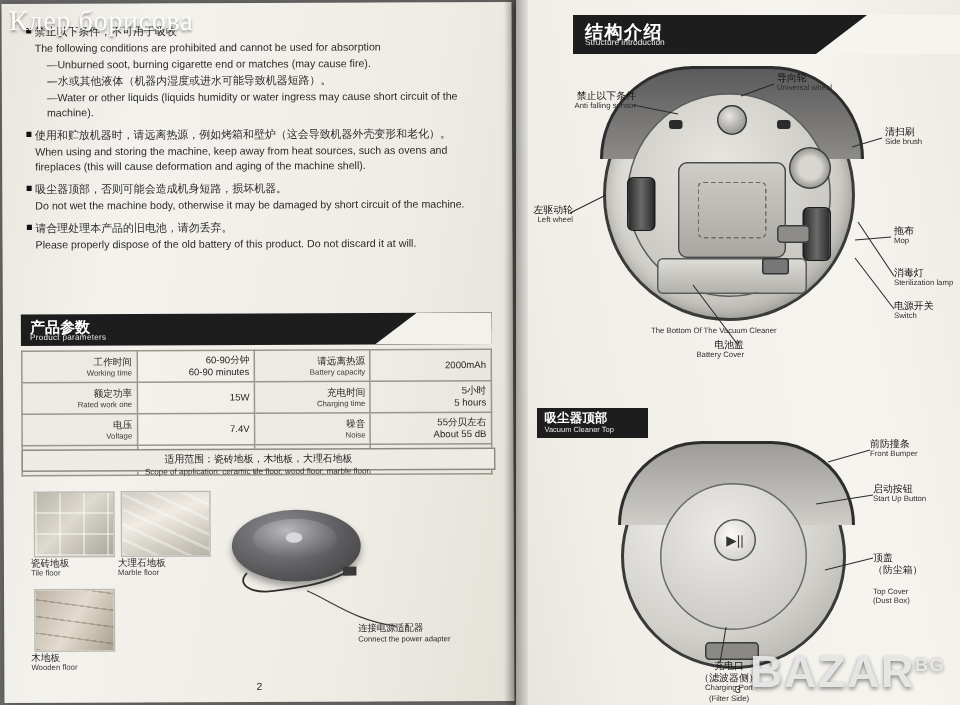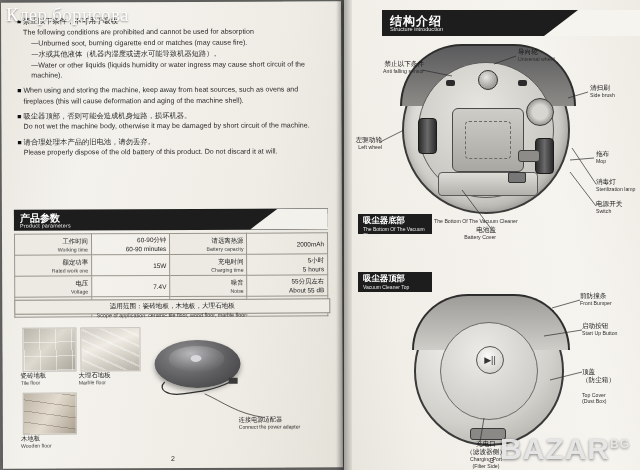--- a/index.html
+++ b/index.html
@@ -302,20 +302,21 @@
         <div class="cn">—水或其他液体（机器内湿度或进水可能导致机器短路）。</div>
         <div class="en">—Water or other liquids (liquids humidity or water ingress may cause short circuit of the machine).</div>
       </div>
     </div>
 
     <div class="gapline"></div>
 
     <div class="b-row">
       <div class="b-dot">■</div>
       <div class="b-txt">
+        <div class="cn">使用和贮放机器时，请远离热源，例如烤箱和壁炉（这会导致机器外壳变形和老化）。</div>
         <div class="en">When using and storing the machine, keep away from heat sources, such as ovens and fireplaces (this will cause deformation and aging of the machine shell).</div>
       </div>
     </div>
 
     <div class="gapline"></div>
 
     <div class="b-row">
       <div class="b-dot">■</div>
       <div class="b-txt">
         <div class="cn">吸尘器顶部，否则可能会造成机身短路，损坏机器。</div>
@@ -537,24 +538,20 @@
   </div>
   <div class="lbl" style="left:252px;top:200px;">
     <span class="c">电源开关</span>
     <span class="e">Switch</span>
   </div>
   <div class="lbl r" style="left:90px;top:226px;width:62px;">
     <span class="c">电池盖</span>
     <span class="e">Battery Cover</span>
   </div>
 
-  <div class="sub-banner" style="left:14px;top:214px;width:74px;">
-    <div class="bt">吸尘器底部</div>
-    <div class="bs">The Bottom Of The Vacuum Cleaner</div>
-  </div>
   <div class="lbl" style="left:90px;top:218px;width:62px;">
     <span class="e">The Bottom Of The Vacuum Cleaner</span>
   </div>
 
   <div class="sub-banner" style="left:14px;top:272px;width:74px;">
     <div class="bt">吸尘器顶部</div>
     <div class="bs">Vacuum Cleaner Top</div>
   </div>
 
   <div class="lbl" style="left:236px;top:292px;">

